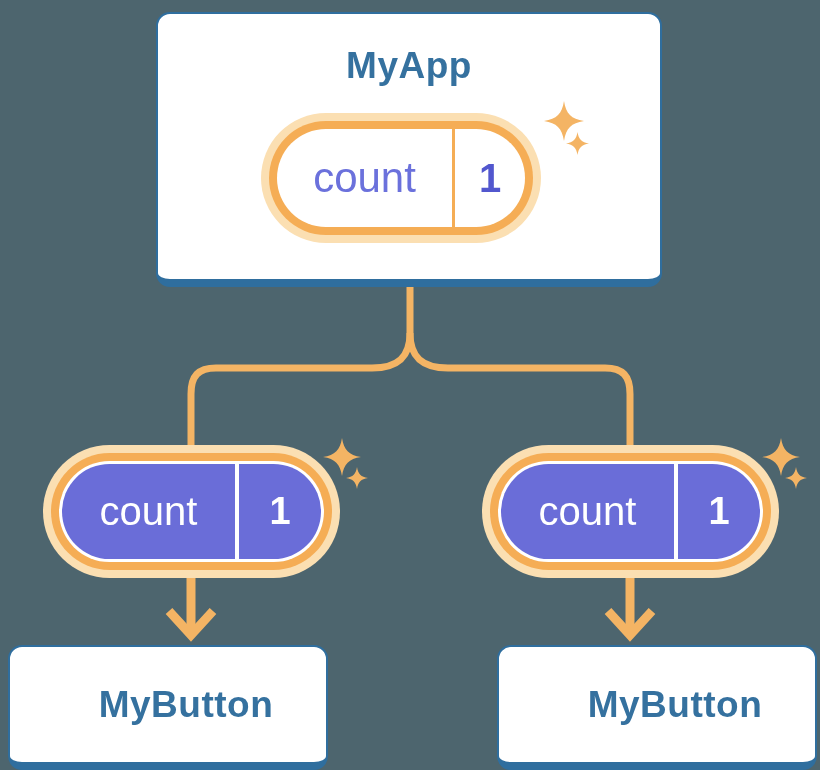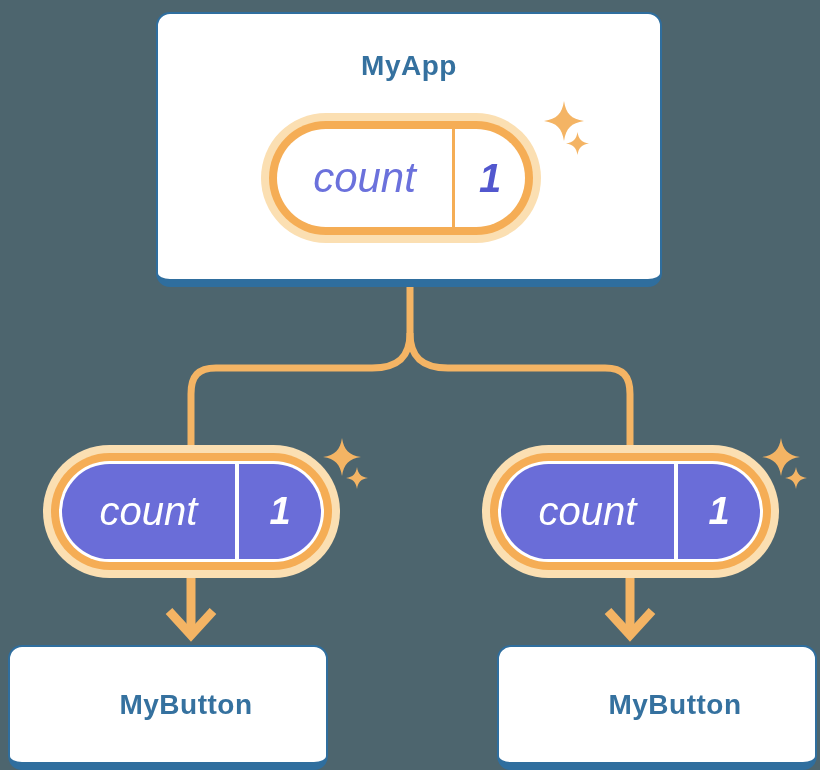--- a/index.html
+++ b/index.html
@@ -26,35 +26,35 @@
   .card{
     position:absolute;background:#FFFFFF;box-sizing:border-box;
     border:2px solid var(--card-border);
     border-bottom-width:8px;border-radius:14px;
   }
   .card-root{left:156px;top:12px;width:506px;height:275px;}
   .card-root .card-title{
     position:absolute;left:0;right:0;top:26px;text-align:center;
   }
   .card-title{
-    font-size:28px;font-weight:600;color:var(--title-text);
+    font-size:37px;font-weight:600;color:var(--title-text);
     line-height:52px;letter-spacing:0.5px;
   }
   .card-child{display:flex;align-items:center;justify-content:center;padding-left:36px;}
   .card-child-left{left:8px;top:645px;width:320px;height:125px;}
   .card-child-right{left:497px;top:645px;width:320px;height:125px;}
 
   
   .pill-wrap{position:absolute;}
   .pill-wrap-root{left:261px;top:113px;}
   .pill-wrap-left{left:43px;top:445px;}
   .pill-wrap-right{left:482px;top:445px;}
 
   .halo{background:var(--pill-halo);border-radius:999px;padding:8px;}
-  .ring{background:var(--pill-ring);border-radius:999px;padding:8px;font-style:italic;}
+  .ring{background:var(--pill-ring);border-radius:999px;padding:8px;}
   .pill-body{
     background:#FFFFFF;border-radius:999px;display:flex;align-items:stretch;
     box-sizing:border-box;overflow:hidden;
   }
   .pill-body-root{width:248px;height:98px;}
   .pill-body-root .cell-name{
     flex:1;display:flex;align-items:center;justify-content:center;
     font-size:42px;font-weight:400;color:var(--state-name-text);
   }
   .pill-body-root .divider{width:3px;background:var(--pill-ring);}

